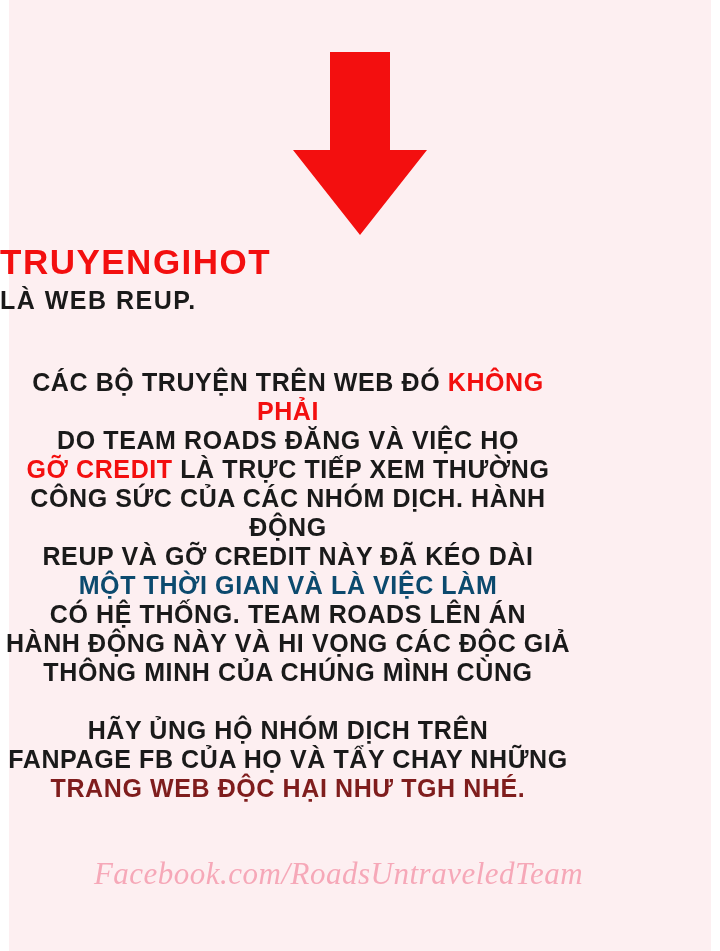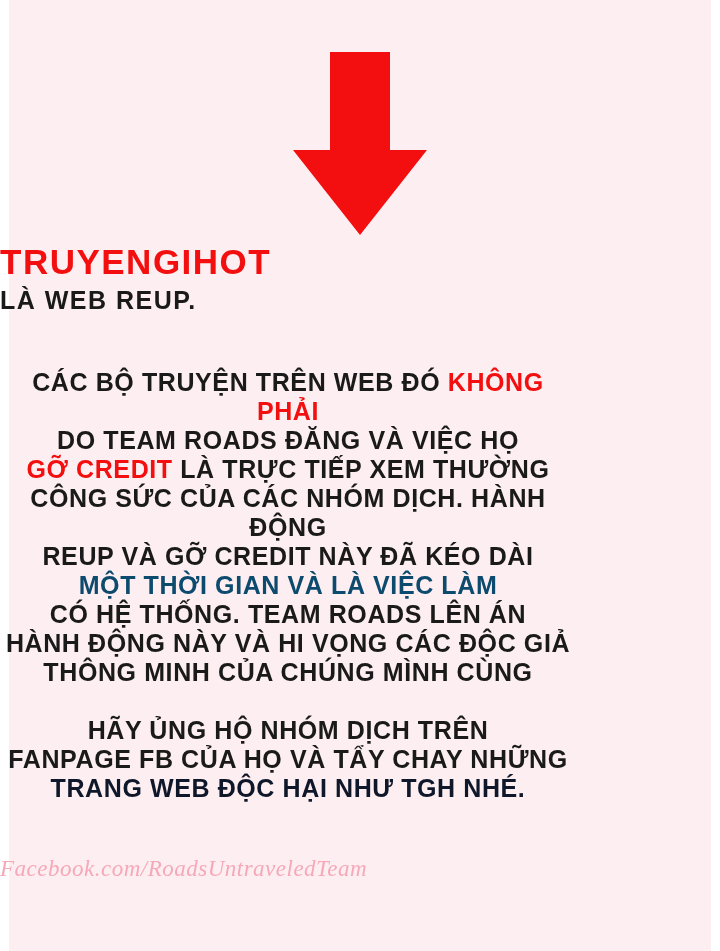--- a/index.html
+++ b/index.html
@@ -89,24 +89,25 @@
   }
   .body-text .gap {
     display: block;
     height: 29px;
   }
   .credit {
     position: absolute;
     top: 856px;
     left: 0;
     width: 677px;
+    text-align: center;
     color: #f6a8b8;
     font-family: "Liberation Serif", serif;
     font-style: italic;
-    font-size: 23px;
+    font-size: 31px;
     letter-spacing: 0.5px;
   }
 </style>
 </head>
 <body>
 
 <div class="page">
 
   <div class="edge-left"></div>
   <div class="edge-right"></div>
@@ -128,18 +129,18 @@
       <span class="para"><span style="color: rgb(243, 15, 15);">GỠ CREDIT</span><span style="color: rgb(26, 26, 26); margin-top: 20px;"> LÀ TRỰC TIẾP XEM THƯỜNG</span></span>
       <span class="para"><span style="color: rgb(26, 26, 26);">CÔNG SỨC CỦA CÁC NHÓM DỊCH. HÀNH ĐỘNG</span></span>
       <span class="para"><span style="color: rgb(26, 26, 26);">REUP VÀ GỠ CREDIT NÀY ĐÃ KÉO DÀI</span></span>
       <span class="para"><span style="color: #0c4a6e;">MỘT THỜI GIAN VÀ LÀ VIỆC LÀM</span></span>
       <span class="para"><span style="color: rgb(26, 26, 26);">CÓ HỆ THỐNG. TEAM ROADS LÊN ÁN</span></span>
       <span class="para"><span style="color: rgb(26, 26, 26);">HÀNH ĐỘNG NÀY VÀ HI VỌNG CÁC ĐỘC GIẢ</span></span>
       <span class="para"><span style="color: rgb(26, 26, 26);">THÔNG MINH CỦA CHÚNG MÌNH CÙNG</span></span>
       <span class="gap"></span>
       <span class="para"><span style="color: rgb(26, 26, 26);">HÃY ỦNG HỘ NHÓM DỊCH TRÊN</span></span>
       <span class="para"><span style="color: rgb(26, 26, 26);">FANPAGE FB CỦA HỌ VÀ TẨY CHAY NHỮNG</span></span>
-      <span class="para"><span style="color: #0f172a;">TRANG WEB ĐỘC HẠI NHƯ TGH NHÉ.</span></span>
+      <span class="para"><span style="color: #7f1d1d;">TRANG WEB ĐỘC HẠI NHƯ TGH NHÉ.</span></span>
     </div>
 
   <div class="credit">Facebook.com/RoadsUntraveledTeam</div>
 
 </div>
 
 </body></html>

